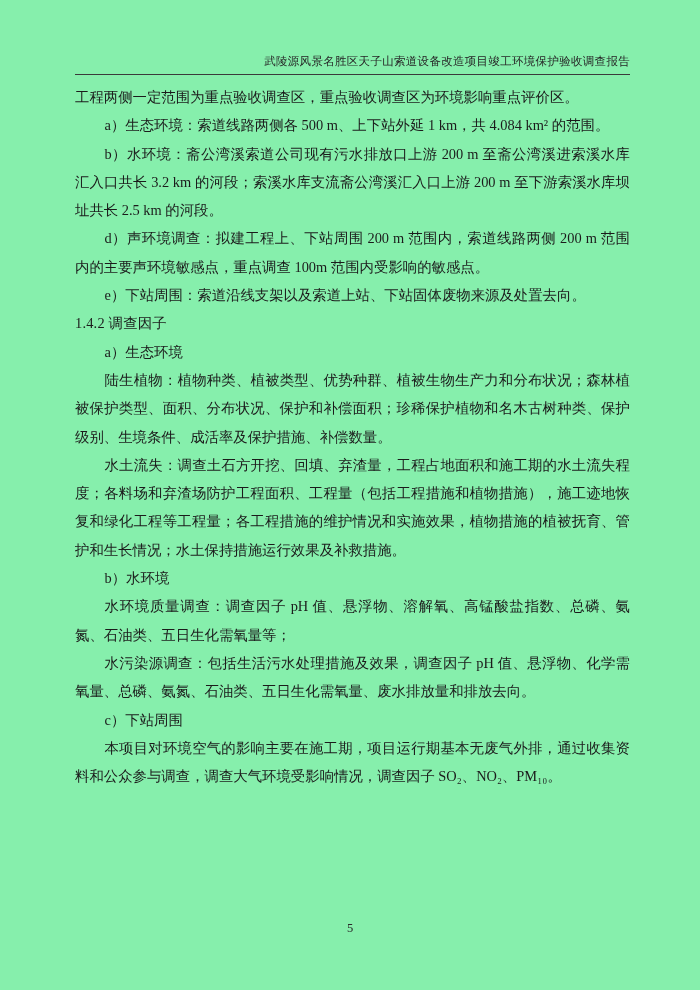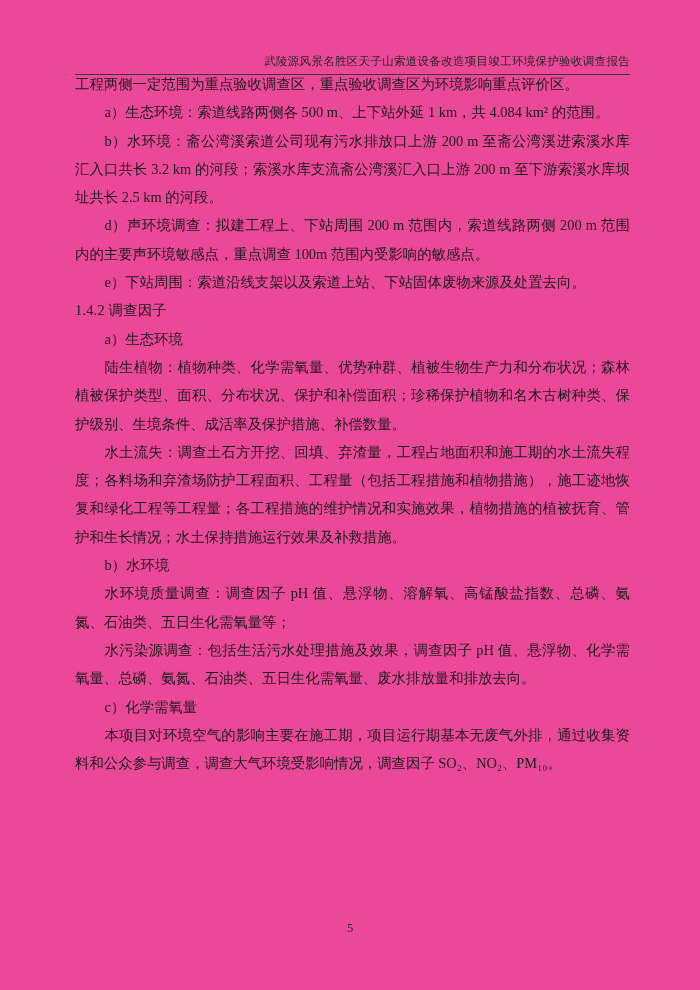--- a/index.html
+++ b/index.html
@@ -5,42 +5,42 @@
   * { box-sizing: border-box; }
   html, body { margin: 0; padding: 0; }
   body {
     width: 700px; height: 990px;
     background: #e8e8e8;
     font-family: "Liberation Serif", "DejaVu Serif", serif;
   }
   .page {
     position: relative;
     width: 700px; height: 990px;
-    background: #ec4899;
+    background: #86efac;
     color: #1b1b1b;
     overflow: hidden;
   }
   .running-header {
     position: absolute;
     top: 54px; left: 75px; right: 70px;
     text-align: right;
     font-size: 11.5px;
     letter-spacing: 0.3px;
     color: #262626;
     white-space: nowrap;
   }
   .header-rule {
     position: absolute;
     top: 74px; left: 75px; right: 70px;
     height: 0;
     border-top: 1.6px solid #3a3a3a;
   }
   .doc-body {
     position: absolute;
-    top: 70px; left: 75px;
+    top: 83px; left: 75px;
     width: 555px;
     font-size: 14.4px;
     line-height: 28.3px;
     text-align: justify;
     color: #1b1b1b;
   }
   .doc-body p { margin: 0; padding: 0; }
   p.indent { text-indent: 2.05em; }
   p.flush  { text-indent: 0; }
   p.heading { text-indent: 0; letter-spacing: 0.2px; }
@@ -63,24 +63,24 @@
   <div class="header-rule"></div>
 
   <div class="doc-body">
     <p class="flush">工程两侧一定范围为重点验收调查区，重点验收调查区为环境影响重点评价区。</p>
     <p class="indent">a）生态环境：索道线路两侧各 500 m、上下站外延 1 km，共 4.084 km² 的范围。</p>
     <p class="indent">b）水环境：斋公湾溪索道公司现有污水排放口上游 200 m 至斋公湾溪进索溪水库汇入口共长 3.2 km 的河段；索溪水库支流斋公湾溪汇入口上游 200 m 至下游索溪水库坝址共长 2.5 km 的河段。</p>
     <p class="indent">d）声环境调查：拟建工程上、下站周围 200 m 范围内，索道线路两侧 200 m 范围内的主要声环境敏感点，重点调查 100m 范围内受影响的敏感点。</p>
     <p class="indent">e）下站周围：索道沿线支架以及索道上站、下站固体废物来源及处置去向。</p>
     <p class="heading">1.4.2 调查因子</p>
     <p class="indent">a）生态环境</p>
-    <p class="indent">陆生植物：植物种类、化学需氧量、优势种群、植被生物生产力和分布状况；森林植被保护类型、面积、分布状况、保护和补偿面积；珍稀保护植物和名木古树种类、保护级别、生境条件、成活率及保护措施、补偿数量。</p>
+    <p class="indent">陆生植物：植物种类、植被类型、优势种群、植被生物生产力和分布状况；森林植被保护类型、面积、分布状况、保护和补偿面积；珍稀保护植物和名木古树种类、保护级别、生境条件、成活率及保护措施、补偿数量。</p>
     <p class="indent">水土流失：调查土石方开挖、回填、弃渣量，工程占地面积和施工期的水土流失程度；各料场和弃渣场防护工程面积、工程量（包括工程措施和植物措施），施工迹地恢复和绿化工程等工程量；各工程措施的维护情况和实施效果，植物措施的植被抚育、管护和生长情况；水土保持措施运行效果及补救措施。</p>
     <p class="indent">b）水环境</p>
     <p class="indent">水环境质量调查：调查因子 pH 值、悬浮物、溶解氧、高锰酸盐指数、总磷、氨氮、石油类、五日生化需氧量等；</p>
     <p class="indent">水污染源调查：包括生活污水处理措施及效果，调查因子 pH 值、悬浮物、化学需氧量、总磷、氨氮、石油类、五日生化需氧量、废水排放量和排放去向。</p>
-    <p class="indent">c）化学需氧量</p>
+    <p class="indent">c）下站周围</p>
     <p class="indent">本项目对环境空气的影响主要在施工期，项目运行期基本无废气外排，通过收集资料和公众参与调查，调查大气环境受影响情况，调查因子 SO₂、NO₂、PM₁₀。</p>
   </div>
 
   <div class="page-number">5</div>
 
 </div>
 
 </body></html>

